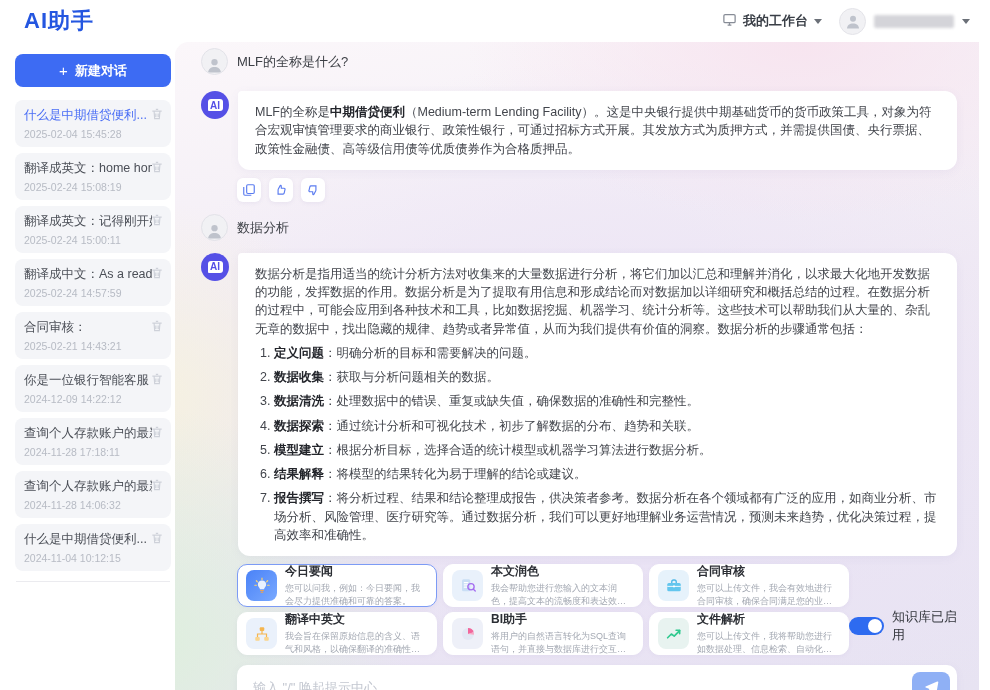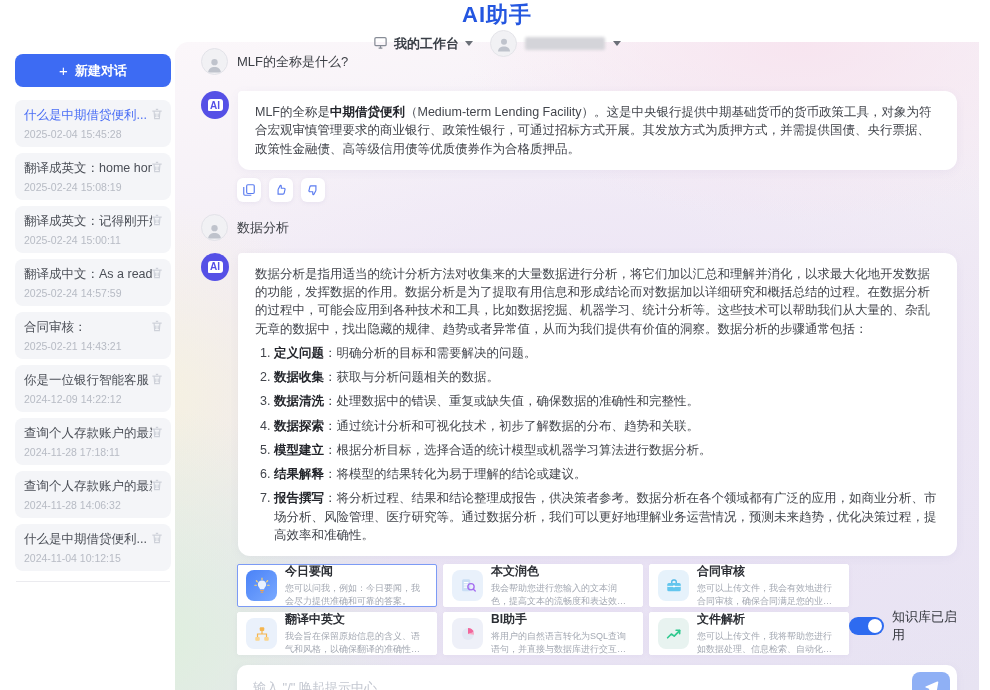--- a/index.html
+++ b/index.html
@@ -2,21 +2,21 @@
 <html><head>
 <meta charset="utf-8">
 <style>
   * { margin:0; padding:0; box-sizing:border-box; }
   html,body { width:990px; height:690px; overflow:hidden; }
   body { font-family:"Liberation Sans","DejaVu Sans",sans-serif; background:#fff; color:#333; }
   .app { position:relative; width:990px; height:690px; background:#fff; }
 
   
   .header { position:absolute; top:0; left:0; width:100%; height:42px; background:#fff;
-            display:flex; align-items:center; justify-content:space-between; padding:0 20px 0 24px; z-index:5;flex-direction:column; }
+            display:flex; align-items:center; justify-content:space-between; padding:0 20px 0 24px; z-index:5; }
   .logo { font-size:22px; font-weight:bold; color:#2456e0; letter-spacing:1px; }
   .header-right { display:flex; align-items:center; gap:9px;text-align:right; }
   .workspace { display:flex; align-items:center; gap:6px; font-size:13px; font-weight:bold; color:#3a3f47; cursor:pointer; }
   .caret { width:0; height:0; border-left:4px solid transparent; border-right:4px solid transparent; border-top:5px solid #6b7078; }
   .avatar-sm { width:27px; height:27px; border-radius:50%; background:#f1f1f4; border:1px solid #e4e4e9;
                display:flex; align-items:center; justify-content:center; overflow:hidden; margin-left:8px; }
   .masked-name { width:80px; height:13px; border-radius:2px; background:#d4d4d9; filter:blur(1.6px); }
   .user-menu { display:flex; align-items:center; gap:8px; cursor:pointer; }
 
   
@@ -58,21 +58,21 @@
   .ai-bubble b { color:#23252b; }
   .steps { margin:4px 0 0 0; padding-left:19px; }
   .steps li { margin-top:6px; }
   .actions { display:flex; gap:8px; margin:8px 0 0 36px; }
   .action-btn { width:24px; height:24px; background:#fff; border:none; border-radius:6px; cursor:pointer;
                 display:flex; align-items:center; justify-content:center; box-shadow:0 1px 4px rgba(120,110,170,.10); }
 
   
   .cards-row { display:flex; align-items:flex-end; margin:8px 0 0 36px; }
   .cards { display:grid; grid-template-columns:repeat(3,200px); gap:5px 6px; }
-  .card { display:flex; align-items:center; gap:8px; background:#fff; border:1px solid #fff; border-radius:2px;
+  .card { display:flex; align-items:center; gap:8px; background:#fff; border:1px solid #fff; border-radius:10px;
           padding:6px 8px; height:43px; cursor:pointer; box-shadow:0 1px 5px rgba(120,110,170,.06); }
   .card.highlight { border-color:#7c9bf5; }
   .card-icon { width:31px; height:31px; border-radius:8px; flex:none; display:flex; align-items:center; justify-content:center; }
   .tile-bulb { background:linear-gradient(135deg,#4a82f7,#79a9ff); }
   .tile-polish { background:#e9f1fb; }
   .tile-contract { background:#e6f2fb; }
   .tile-translate { background:#eaf1fb; }
   .tile-bi { background:#eef0f8; }
   .tile-file { background:#e8f3f0; }
   .card-text { min-width:0; }

